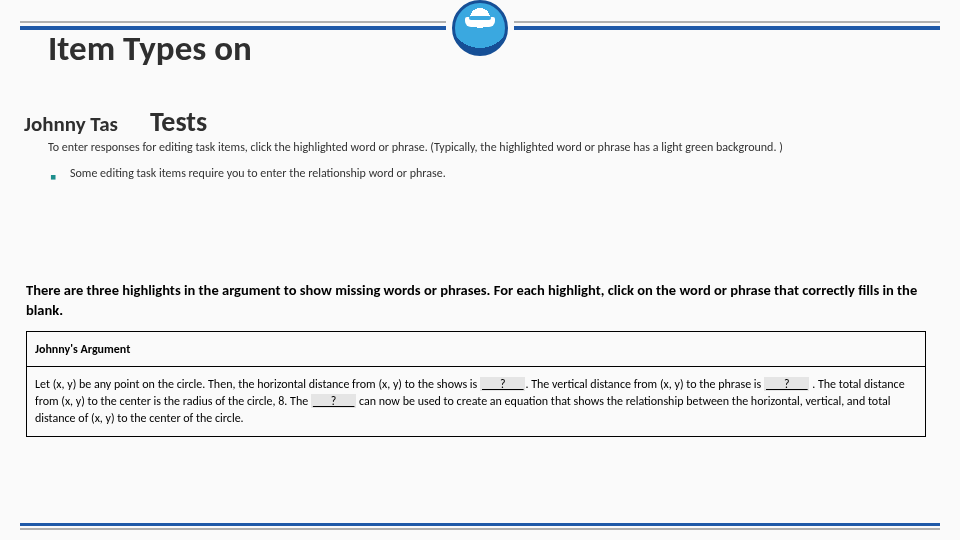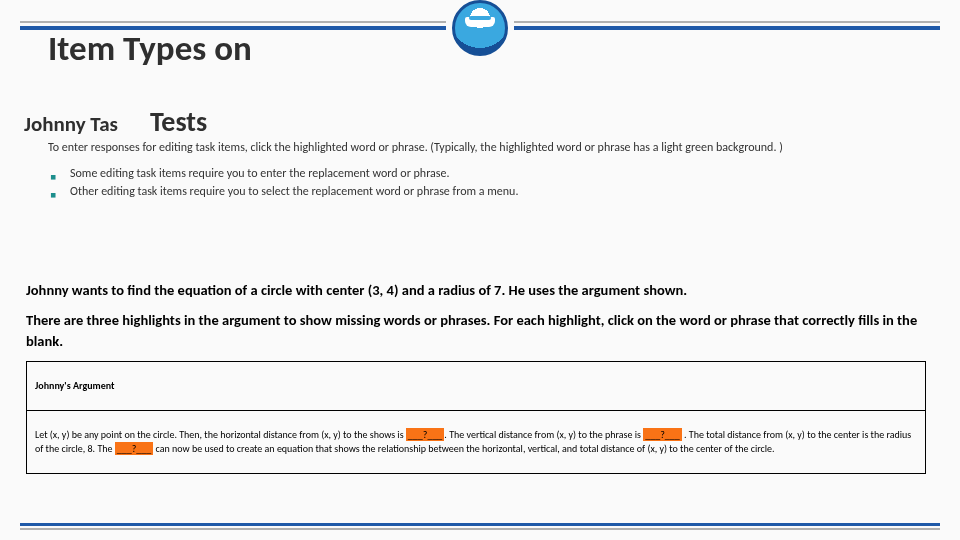--- a/index.html
+++ b/index.html
@@ -152,31 +152,32 @@
     font-weight: 700;
   }
   .ex-table {
     border: 1px solid #000;
     border-collapse: collapse;
     width: 100%;
     margin-top: 4px;
   }
   .ex-table td {
     border: 1px solid #000;
-    padding: 17px 8px;
-    font-size: 10px;
+    padding: 9px 8px;
+    font-size: 12px;
     line-height: 1.4;
     font-weight: 400;
   }
   .ex-table .hdr {
     font-weight: 700;
   }
   .blank {
-    background: #f97316;
+    background: #e5e5e5;
     padding: 0 2px;
+    text-decoration: underline;
   }
 </style>
 </head>
 <body>
 <div class="slide">
 
   <div class="top-rule"></div>
   <div class="top-rule-blue"></div>
   <div class="bot-rule-blue"></div>
   <div class="bot-rule"></div>
@@ -190,29 +191,25 @@
     <span style="visibility:hidden">X</span>
   </div>
 
   <div class="subtitle">
     <span>Johnny Tas</span><span class="tests">Tests</span>
   </div>
 
   <div class="body">
     <div>To enter responses for editing task items, click the highlighted word or phrase. (Typically, the highlighted word or phrase has a light green background. )</div>
     <ul class="bullets">
-      <li>Some editing task items require you to enter the replacement word or phrase.</li>
-      <li>Other editing task items require you to select the replacement word or phrase from a menu.</li>
+      <li>Some editing task items require you to enter the relationship word or phrase.</li>
     </ul>
   </div>
 
   <div class="example">
-    <div class="para">
-      <span>Johnny wants to find the equation of a circle with center (3,  4) and a radius of 7. He uses the argument shown.</span>
-    </div>
     <div class="para">There are three highlights in the argument to show missing words or phrases. For each highlight, click on the word or phrase that correctly fills in the blank.</div>
     <table class="ex-table">
       <tbody>
           <tr>
             <td class="hdr">Johnny's Argument</td>
           </tr>
       <tr>
             <td>
         <span>Let (x, y) be any point on the circle. Then, the horizontal distance from (x, y) to the shows is </span>
         <span class="blank">___?___</span><span>. The vertical distance from (x, y) to the phrase is </span>

